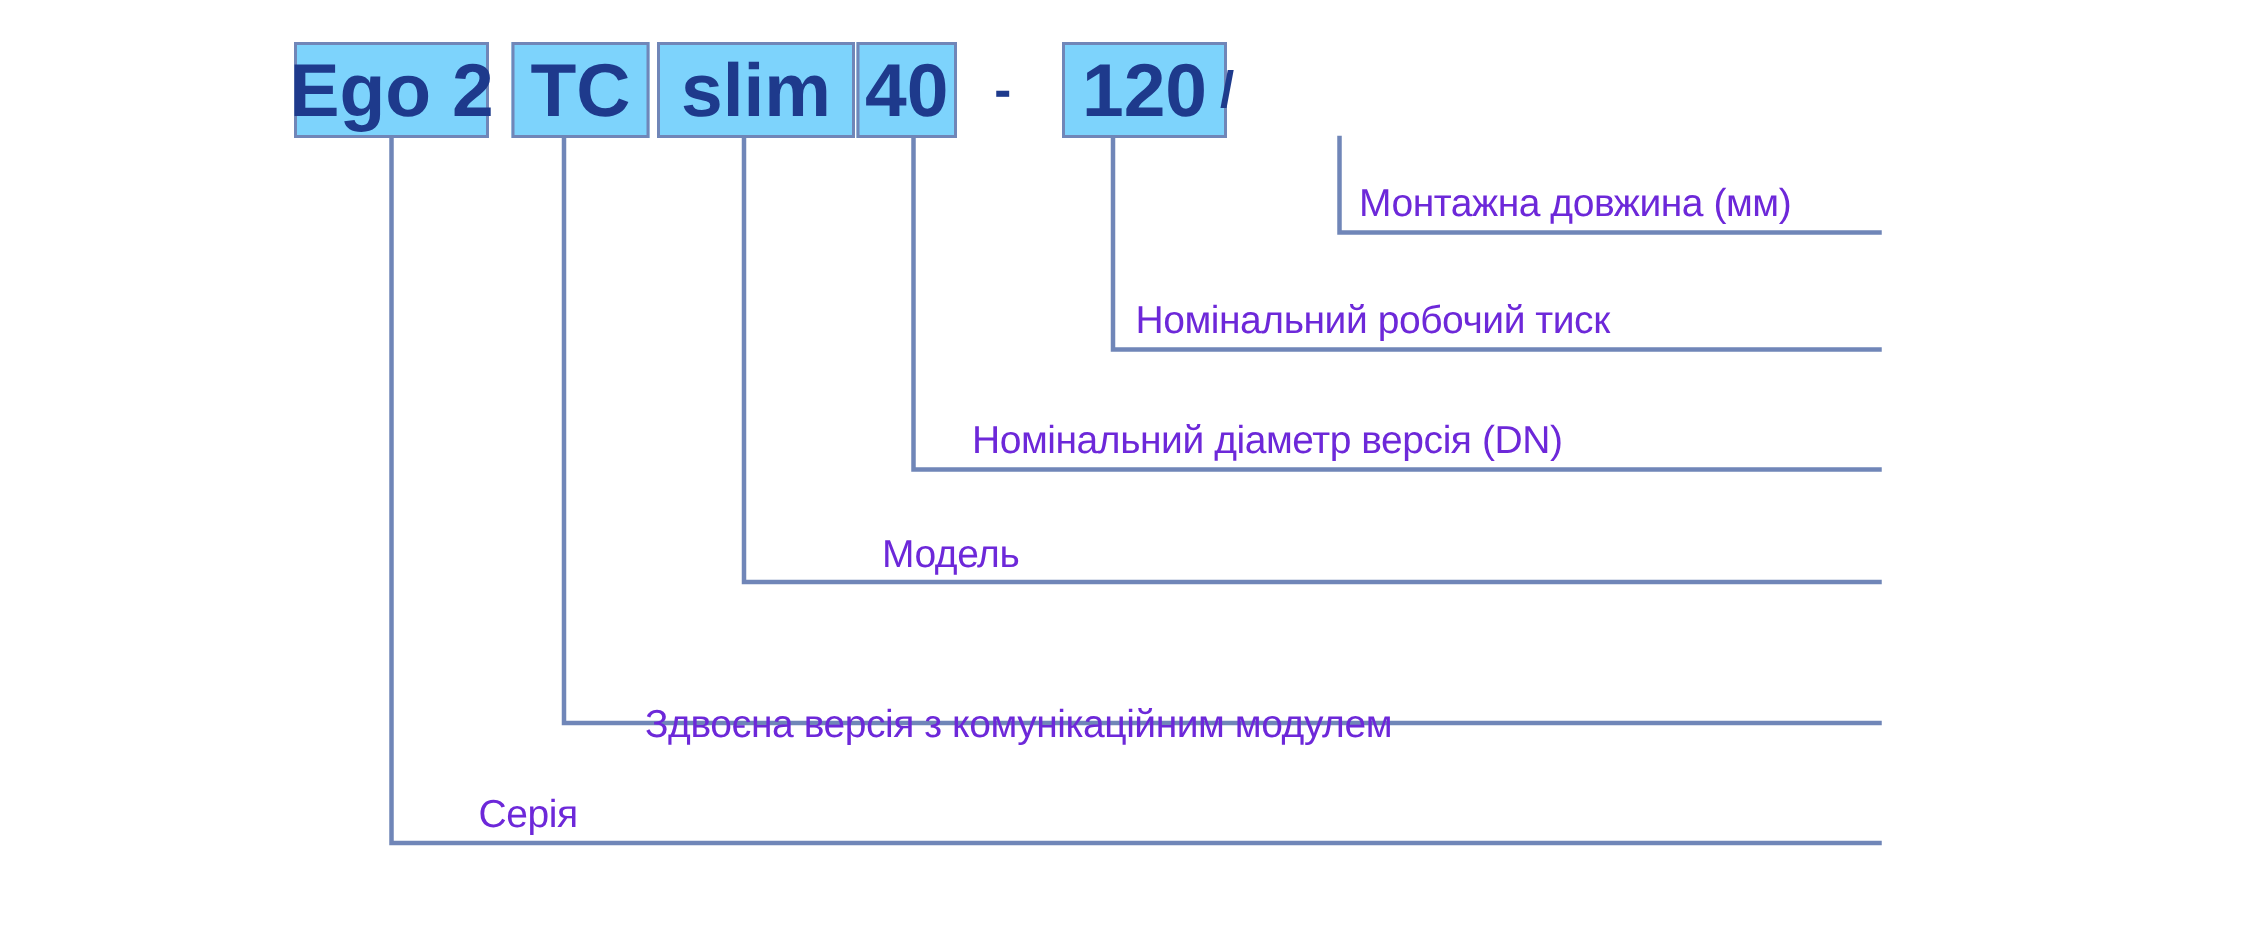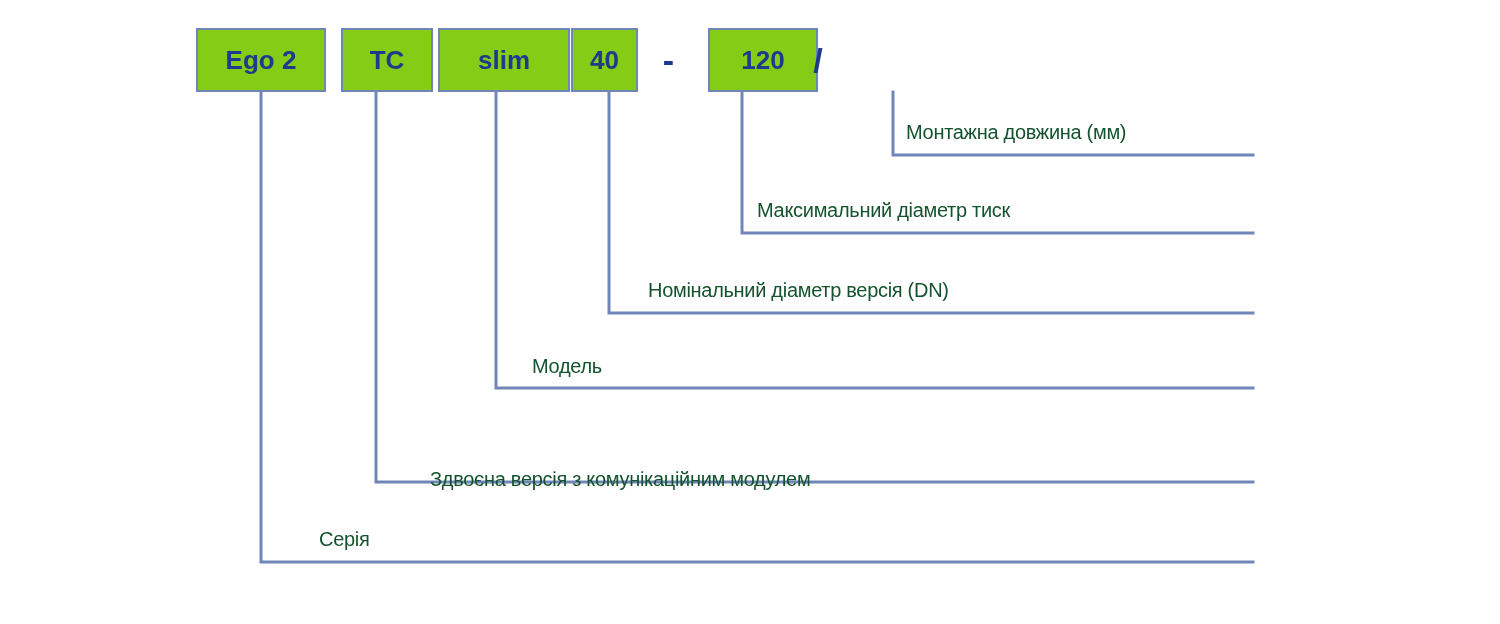--- a/index.html
+++ b/index.html
@@ -26,25 +26,25 @@
     top: 0;
     width: 1500px;
     height: 624px;
   }
 
   
   .code-box {
     position: absolute;
     box-sizing: border-box;
     border: 2px solid #7086b8;
-    background: #84cc16;
+    background: #7dd3fc;
     color: #1e3a8c;
     font-family: "Liberation Sans", sans-serif;
     font-weight: bold;
-    font-size: 26px;
+    font-size: 50px;
     line-height: 1;
     display: flex;
     align-items: center;
     justify-content: center;
     letter-spacing: 0px;
     white-space: nowrap;
   }
   .separator {
     position: absolute;
     color: #1e3a8c;
@@ -54,23 +54,23 @@
     line-height: 1;
     display: flex;
     align-items: center;
     justify-content: center;
     white-space: nowrap;
   }
 
   
   .callout-label {
     position: absolute;
-    color: #14532d;
+    color: #6d28d9;
     font-family: "Liberation Sans", sans-serif;
-    font-size: 20px;
+    font-size: 26px;
     line-height: 1;
     white-space: nowrap;
     letter-spacing: -0.3px;
   }
 </style>
 </head>
 <body>
 
 <div id="diagram">
 
@@ -101,23 +101,23 @@
 
   <div class="separator" style="left:649px; top:28px; width:39px; height:64px;">-</div>
 
   <div class="code-box" style="left:688px; top:28px; width:110px; height:64px;margin-left:20px;">120</div>
 
   <div class="separator" style="left:798px; top:28px; width:40px; height:64px;">/</div>
 
 
   <div class="callout-label" style="left:906px; top:122px;">Монтажна довжина (мм)</div>
 
-  <div class="callout-label" style="left:757px; top:200px;">Максимальний діаметр тиск</div>
+  <div class="callout-label" style="left:757px; top:200px;">Номінальний робочий тиск</div>
 
   <div class="callout-label" style="left:648px; top:280px;">Номінальний діаметр версія (DN)</div>
 
-  <div class="callout-label" style="left:532px; top:356px;">Модель</div>
+  <div class="callout-label" style="left:588px; top:356px;">Модель</div>
 
   <div class="callout-label" style="left:430px; top:469px;">Здвоєна версія з комунікаційним модулем</div>
 
   <div class="callout-label" style="left:319px; top:529px;">Серія</div>
 
 </div>
 
 </body></html>

